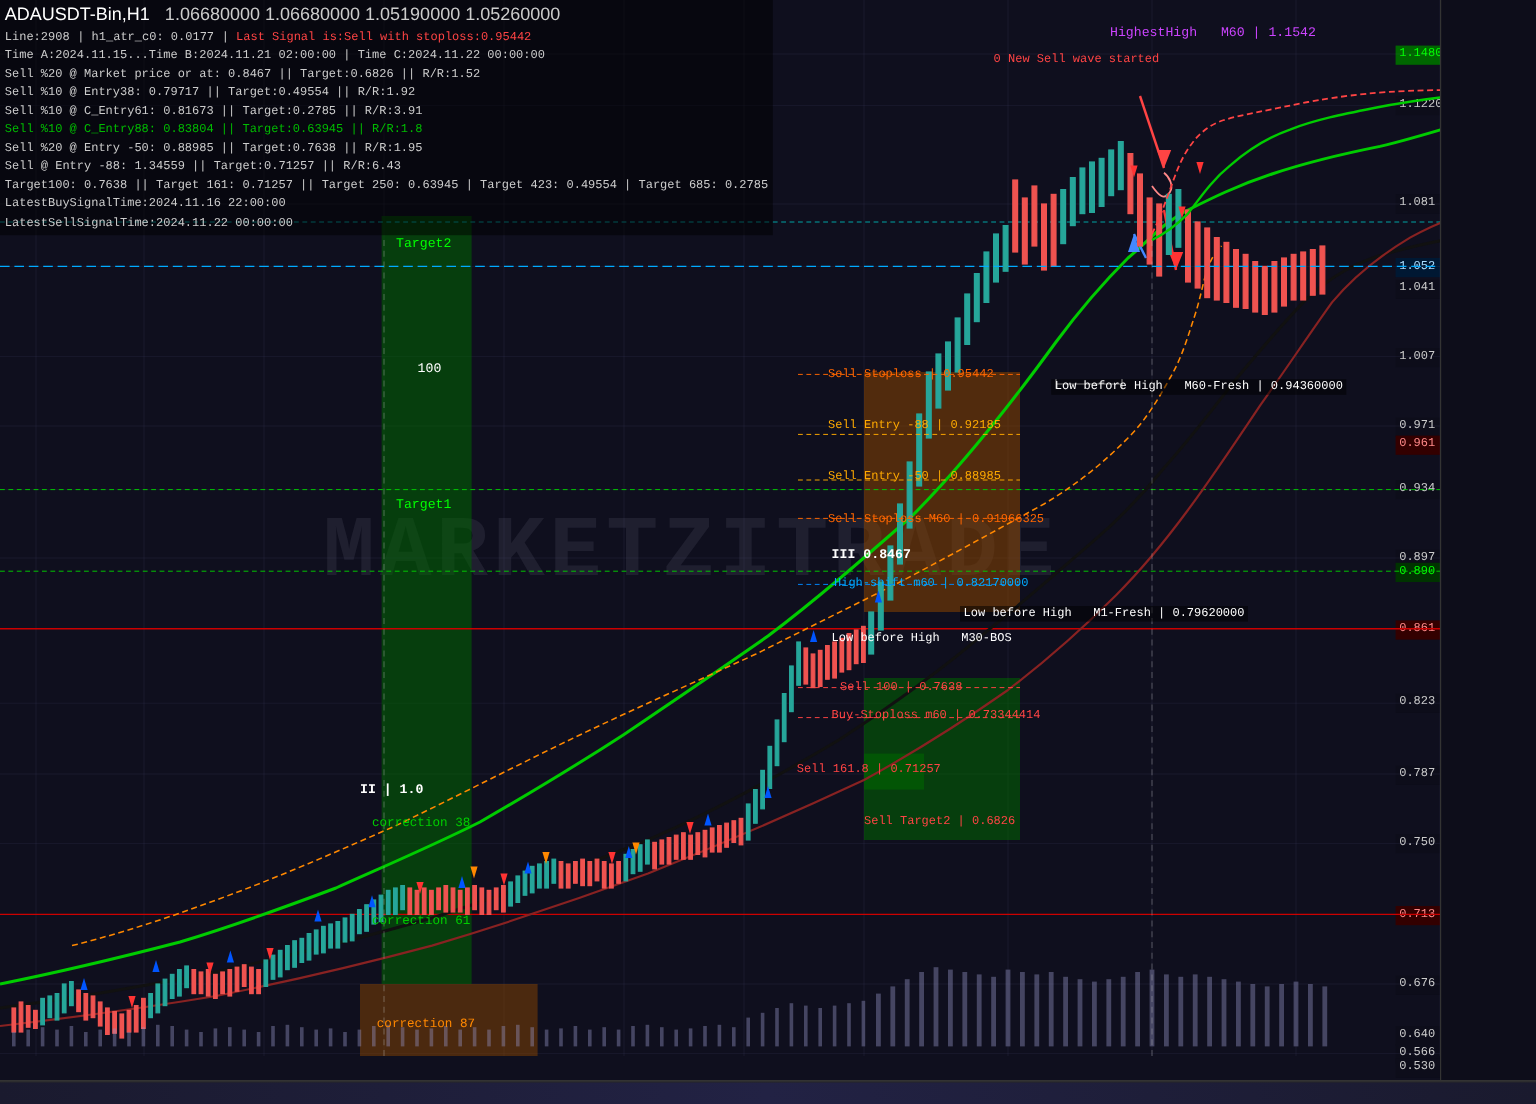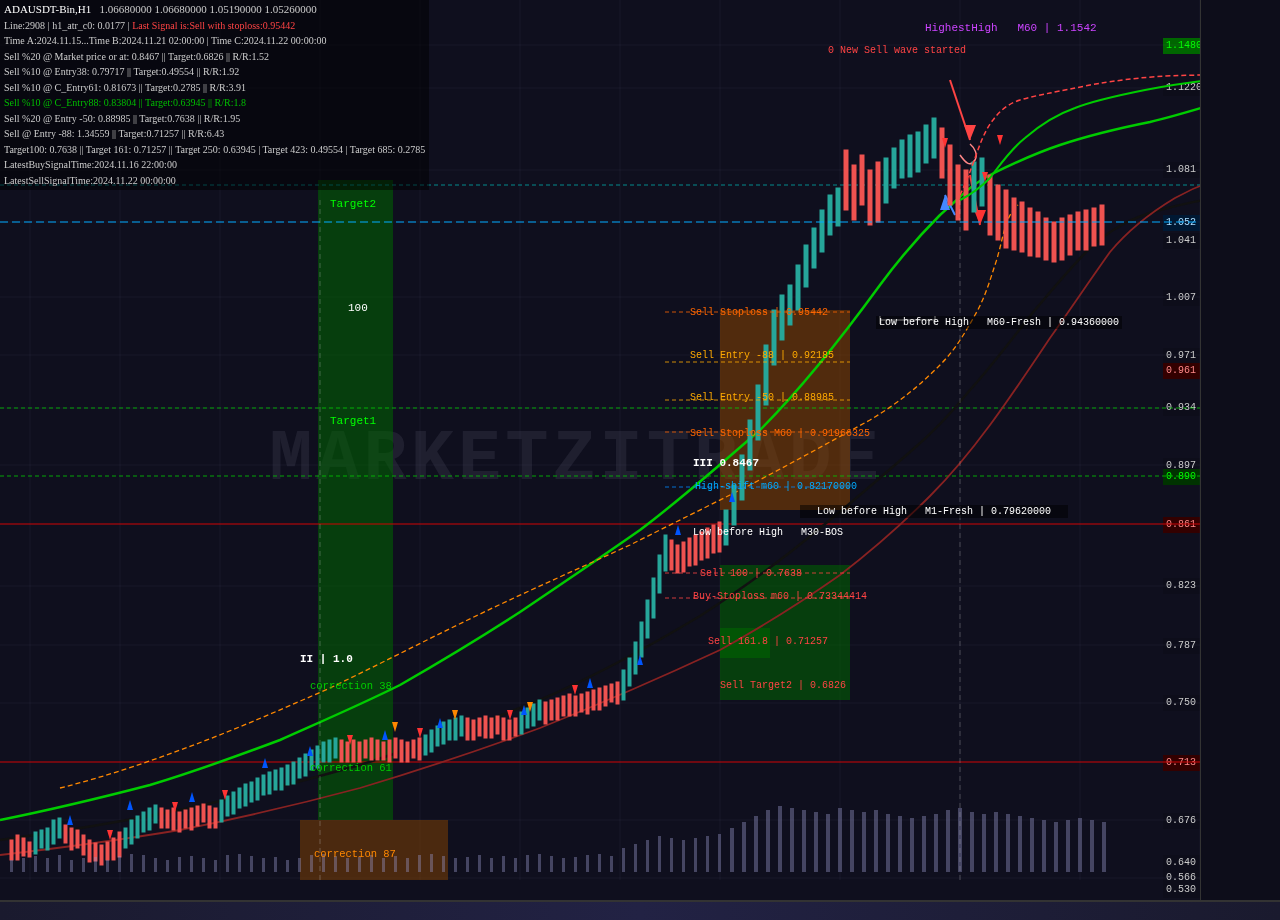--- a/index.html
+++ b/index.html
@@ -41,21 +41,21 @@
       position: absolute;
       top: 0;
       left: 0;
       color: #ccc;
       font-size: 10.5px;
       line-height: 1.45;
       padding: 2px 4px;
       background: rgba(0,0,0,0.5);
       z-index: 100;
     }
-    .info-line { white-space: nowrap; font-family: Liberation Serif, serif; }
+    .info-line { white-space: nowrap; }
     
     #watermark {
       position: absolute;
       top: 50%;
       left: 45%;
       transform: translate(-50%, -50%);
       font-size: 72px;
       font-weight: bold;
       color: rgba(150,150,170,0.12);
       white-space: nowrap;
@@ -77,22 +77,22 @@
       right: 0;
       top: 0;
       width: 80px;
       height: 900px;
       background: #0d0d1a;
       border-left: 1px solid #333;
       z-index: 50;
     }
     .title-text {
       color: #ddd;
-      font-size: 11px;
-      font-family: Liberation Serif, serif;
+      font-size: 15px;
+      font-family: Liberation Sans, sans-serif;
     }
     
     #bottom-bar {
       position: absolute;
       bottom: 0;
       left: 0;
       width: 1280px;
       height: 20px;
       background: #0a0a18;
       border-top: 1px solid #333;
@@ -627,29 +627,29 @@
   <div style="position:absolute;top:350px;left:690px;color:#ffaa00;font-size:10px;font-family:'Courier New',monospace;z-index:60;white-space:nowrap">Sell Entry -88 | 0.92185</div>
 
   <div style="position:absolute;top:392px;left:690px;color:#ffaa00;font-size:10px;font-family:'Courier New',monospace;z-index:60;white-space:nowrap">Sell Entry -50 | 0.88985</div>
 
   <div style="position:absolute;top:428px;left:690px;color:#ff6600;font-size:10px;font-family:'Courier New',monospace;z-index:60;white-space:nowrap">Sell Stoploss M60 | 0.91966325</div>
 
   <div style="position:absolute;top:457px;left:693px;color:#ffffff;font-size:11px;font-family:'Courier New',monospace;z-index:60;white-space:nowrap;font-weight:bold">III 0.8467</div>
 
   <div style="position:absolute;top:481px;left:695px;color:#00aaff;font-size:10px;font-family:'Courier New',monospace;z-index:60;white-space:nowrap">High-shift m60 | 0.82170000</div>
 
-  <div style="position:absolute;top:505px;left:800px;color:#ffffff;font-size:10px;font-family:'Courier New',monospace;z-index:60;white-space:nowrap;background:rgba(0,0,0,0.5);padding:1px 17px;text-align:right;">Low before High &nbsp; M1-Fresh | 0.79620000</div>
+  <div style="position:absolute;top:505px;left:800px;color:#ffffff;font-size:10px;font-family:'Courier New',monospace;z-index:60;white-space:nowrap;background:rgba(0,0,0,0.5);padding:1px 3px;text-align:right;">Low before High &nbsp; M1-Fresh | 0.79620000</div>
 
   <div style="position:absolute;top:527px;left:693px;color:#ffffff;font-size:10px;font-family:'Courier New',monospace;z-index:60;white-space:nowrap">Low before High &nbsp; M30-BOS</div>
 
   <div style="position:absolute;top:568px;left:700px;color:#ff4444;font-size:10px;font-family:'Courier New',monospace;z-index:60;white-space:nowrap">Sell 100 | 0.7638</div>
 
   <div style="position:absolute;top:591px;left:693px;color:#ff4444;font-size:10px;font-family:'Courier New',monospace;z-index:60;white-space:nowrap">Buy-Stoploss m60 | 0.73344414</div>
 
-  <div style="position:absolute;top:636px;left:708px;color:#ff4444;font-size:10px;font-family:'Courier New',monospace;z-index:60;white-space:nowrap">Sell 161.8 | 0.71257</div>
+  <div style="position:absolute;top:636px;left:664px;color:#ff4444;font-size:10px;font-family:'Courier New',monospace;z-index:60;white-space:nowrap">Sell 161.8 | 0.71257</div>
 
   <div style="position:absolute;top:680px;left:720px;color:#ff4444;font-size:10px;font-family:'Courier New',monospace;z-index:60;white-space:nowrap">Sell Target2 | 0.6826</div>
 
   <div style="position:absolute;top:198px;left:330px;color:#00ff00;font-size:11px;font-family:'Courier New',monospace;z-index:60;white-space:nowrap">Target2</div>
 
   <div style="position:absolute;top:302px;left:348px;color:#ffffff;font-size:11px;font-family:'Courier New',monospace;z-index:60;white-space:nowrap">100</div>
 
   <div style="position:absolute;top:415px;left:330px;color:#00ff00;font-size:11px;font-family:'Courier New',monospace;z-index:60;white-space:nowrap">Target1</div>
 
   <div style="position:absolute;top:653px;left:300px;color:#ffffff;font-size:11px;font-family:'Courier New',monospace;z-index:60;white-space:nowrap;font-weight:bold">II | 1.0</div>

